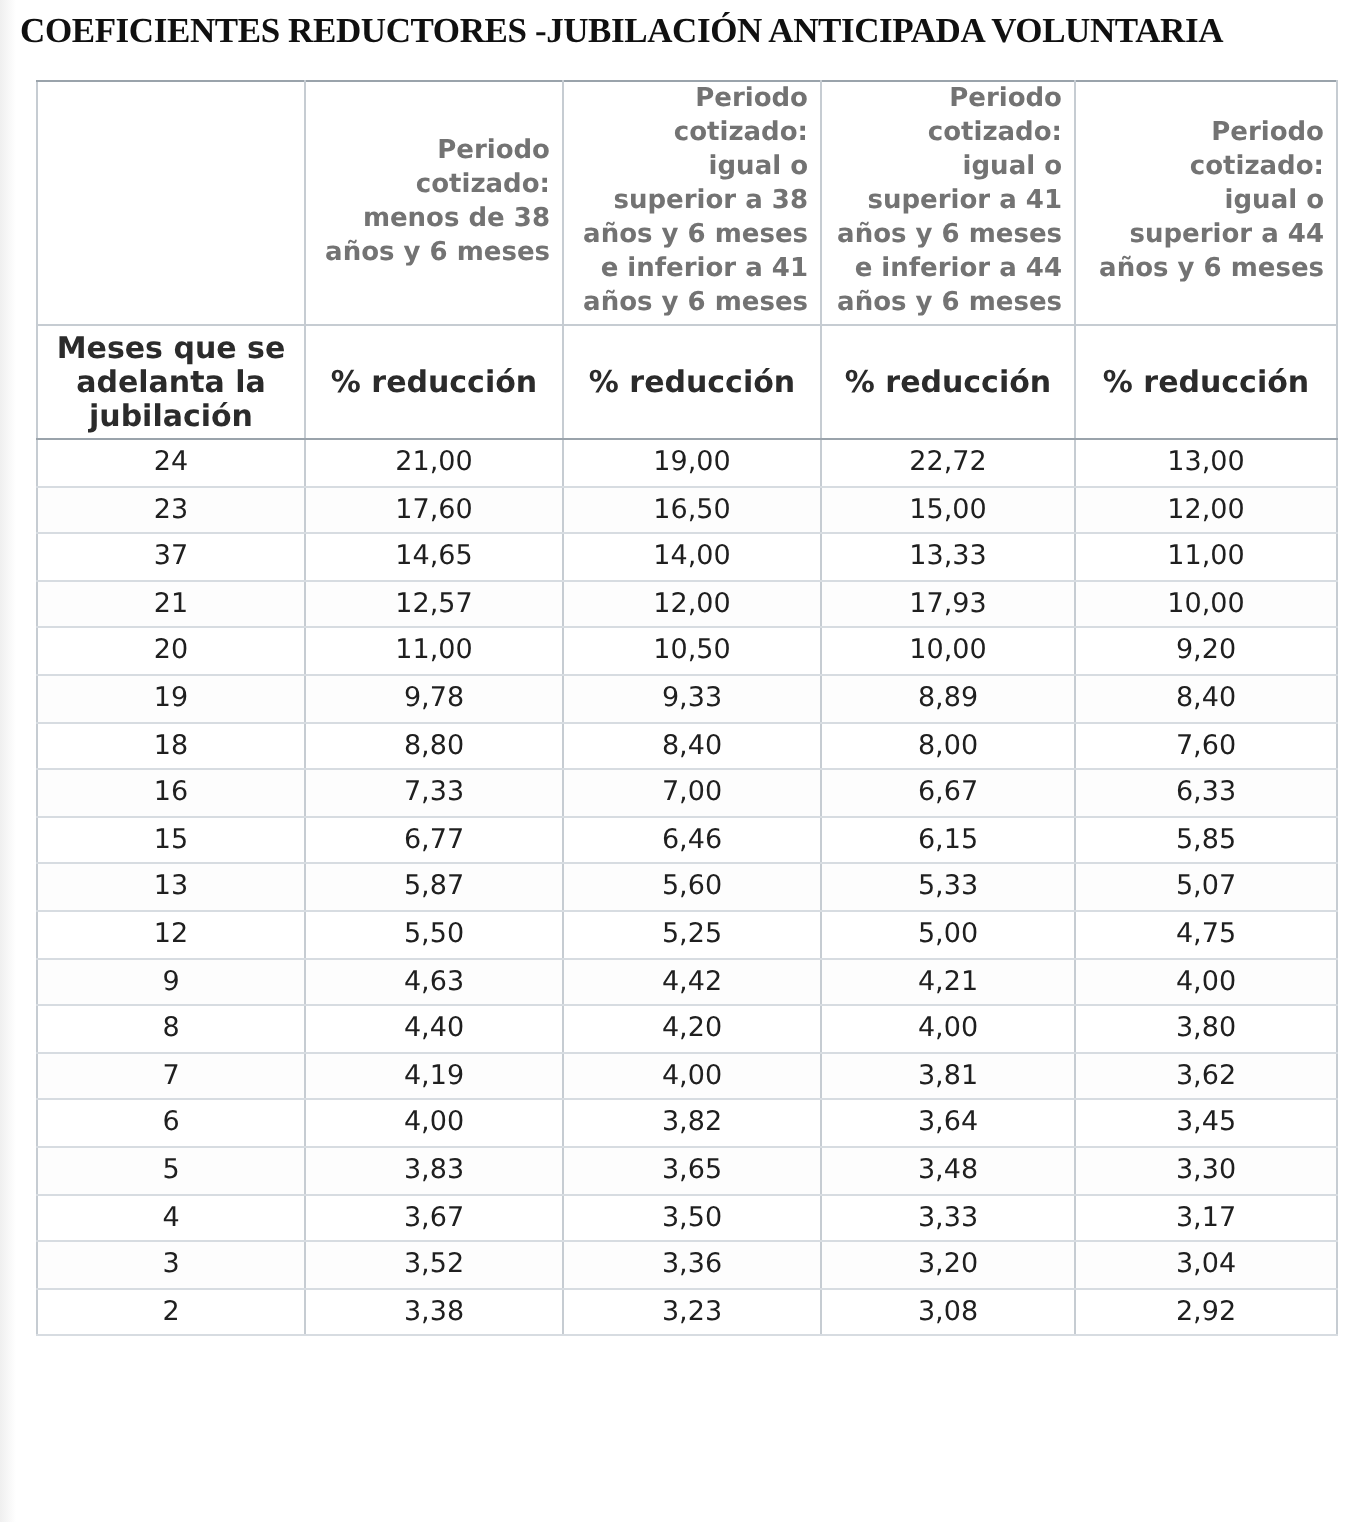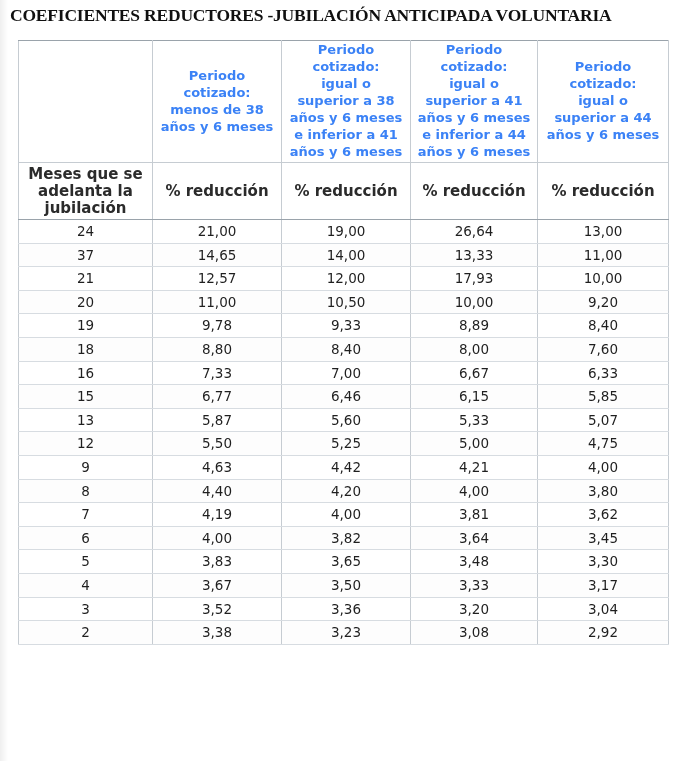--- a/index.html
+++ b/index.html
@@ -67,23 +67,24 @@
     border-top: 1px solid #9aa3ab;
   }
 
   
   tr.hdr-main th {
     height: 117px;
     font-family: "DejaVu Sans", sans-serif;
     font-weight: bold;
     font-size: 13px;
     line-height: 17px;
-    color: #3b82f6;
+    color: #737373;
     padding: 0 6px 2px 6px;
     vertical-align: middle;
+    text-align: right;
   }
   tr.hdr-main th.blank {
     font-size: 0;
   }
   .hdr-text {
     display: block;
   }
   .hdr-text span { display: block; }
 
   
@@ -218,22 +219,29 @@
                 <span>% reducción</span>
               </span>
             </th>
           </tr>
       </thead>
       <tbody>
           <tr class="data-row">
             <td>24</td>
             <td>21,00</td>
             <td>19,00</td>
-            <td>26,64</td>
+            <td>22,72</td>
             <td>13,00</td>
+          </tr>
+          <tr class="data-row">
+            <td>23</td>
+            <td>17,60</td>
+            <td>16,50</td>
+            <td>15,00</td>
+            <td>12,00</td>
           </tr>
           <tr class="data-row">
             <td>37</td>
             <td>14,65</td>
             <td>14,00</td>
             <td>13,33</td>
             <td>11,00</td>
           </tr>
           <tr class="data-row">
             <td>21</td>

